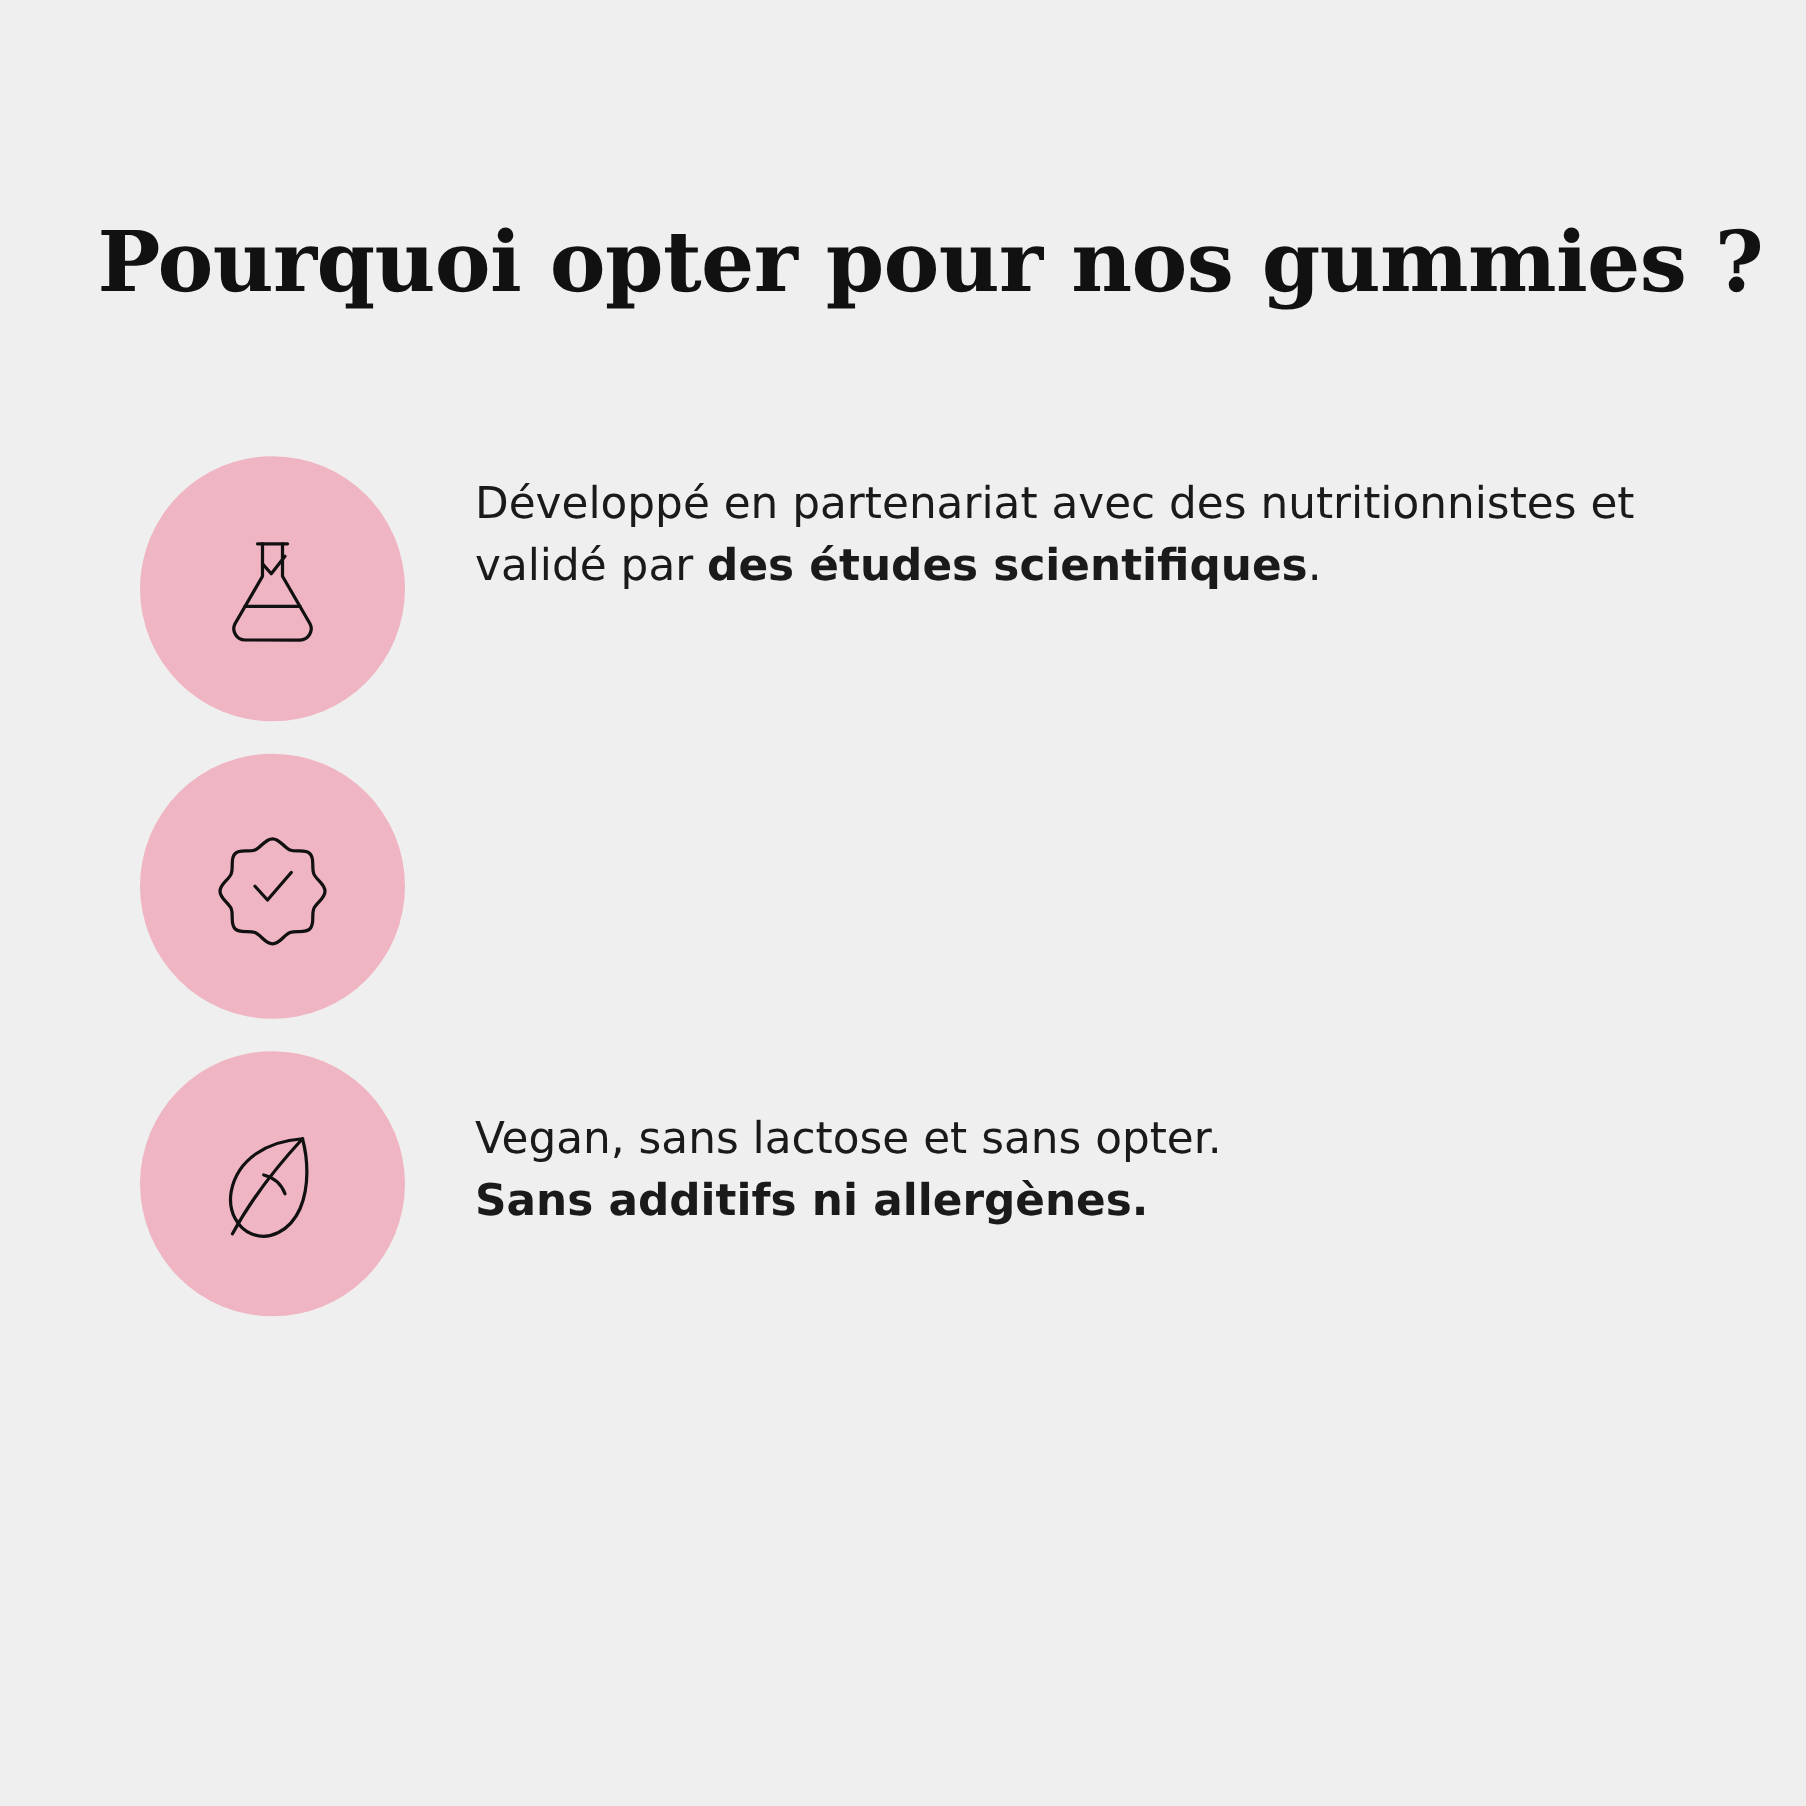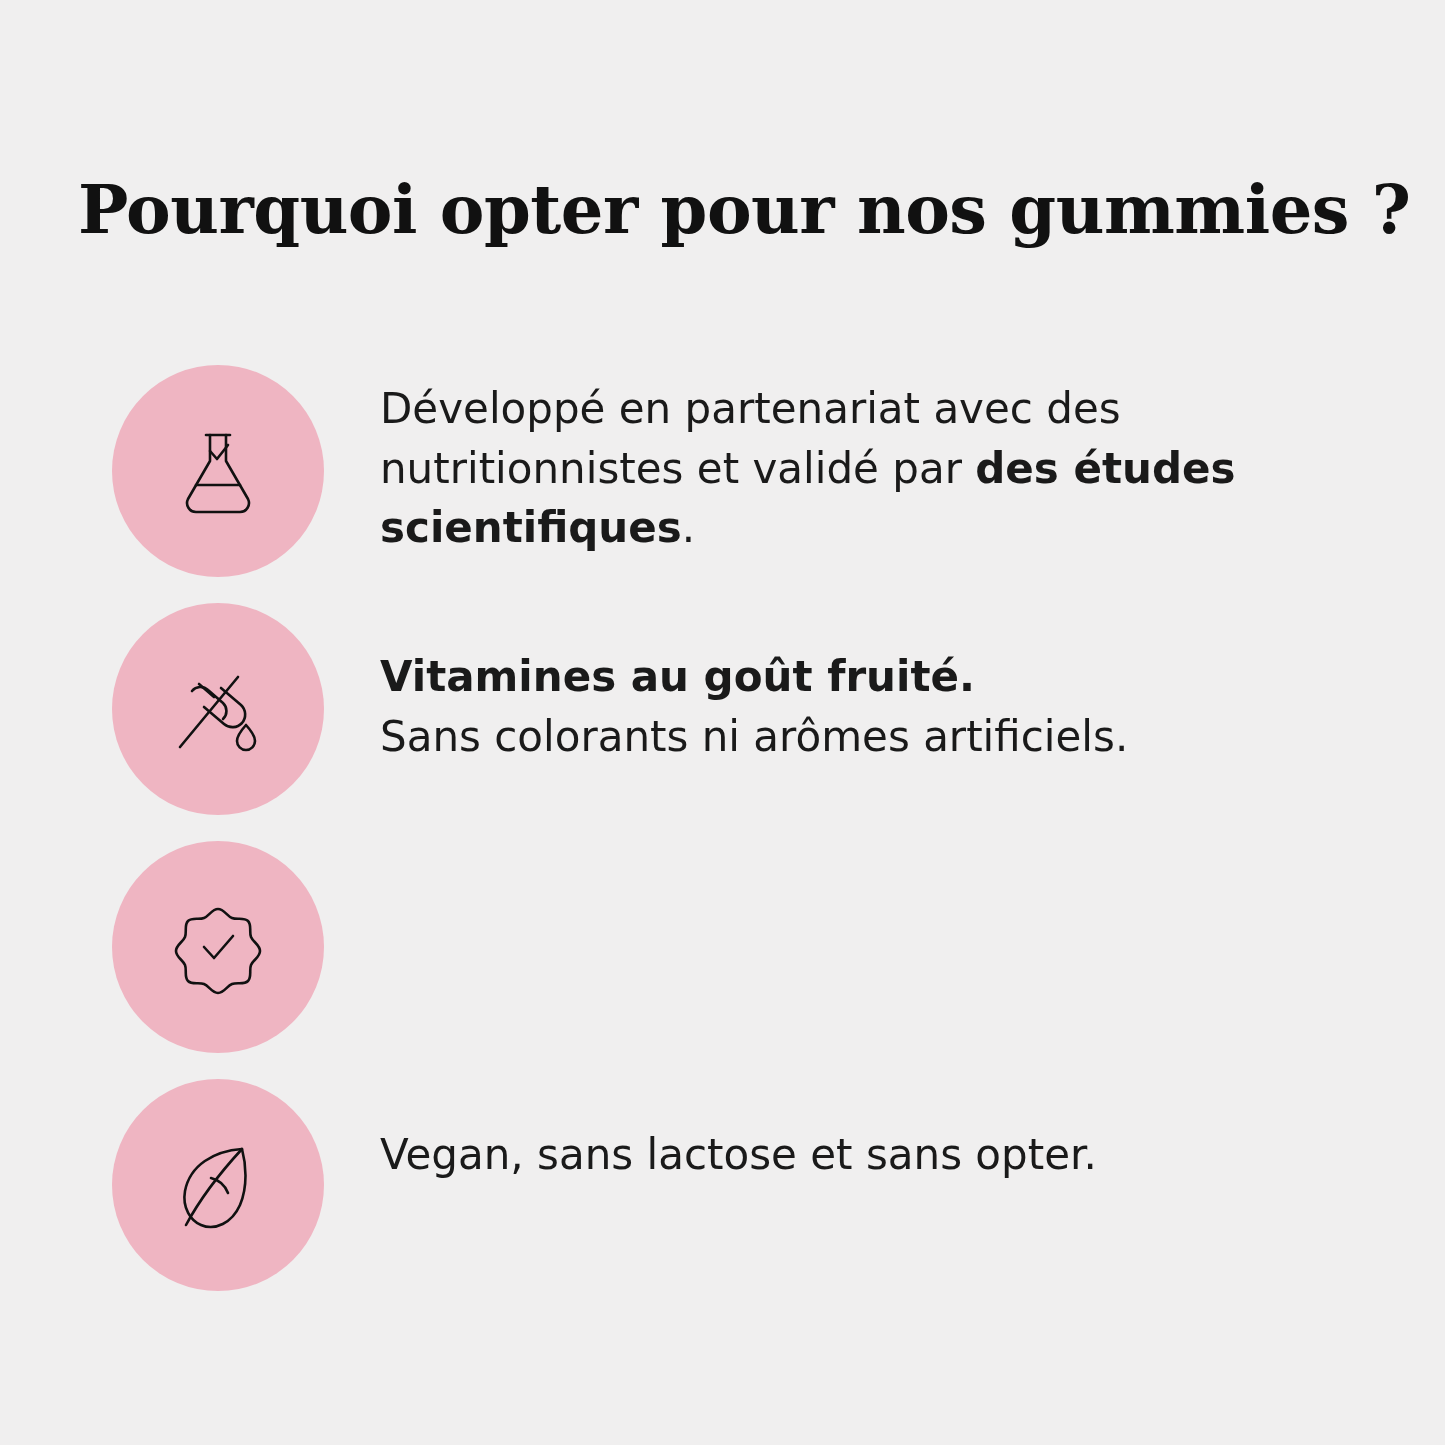--- a/index.html
+++ b/index.html
@@ -51,21 +51,21 @@
     align-items: center;
     justify-content: center;
   }
   .icon-badge svg {
     display: block;
   }
   .feature-text {
     flex: 1 1 auto;
     padding-left: 56px;
     padding-top: 16px;
-    font-size: 42px;
+    font-size: 35px;
     line-height: 1.42;
     color: #1a1a1a;
     font-weight: 400;
   }
   .feature-text b {
     font-weight: 700;
   }
   .row-1 .feature-text { padding-top: 14px; }
   .row-2 .feature-text { padding-top: 44px; }
   .row-3 .feature-text { padding-top: 46px; }
@@ -90,37 +90,20 @@
             <path d="M44 32 l7 8 l11 -14"></path>
           </svg>
         </span>
       </div>
       <div class="feature-text">
         <span>Développé en partenariat avec des</span>
         <span>nutritionnistes et validé par </span><b>des études scientifiques</b><span>.</span>
       </div>
     </div>
 
-    <div class="feature-row row-2">
-      <div class="icon-badge">
-        <span>
-          <svg width="104" height="104" viewBox="0 0 104 104" fill="none" stroke="#111111" stroke-width="2.6" stroke-linecap="round" stroke-linejoin="round">
-            <path d="M14 90 L72 20"></path>
-            <path d="M26 34 a11 11 0 0 1 16 -1 l15 13 a11 11 0 0 1 0 16"></path>
-            <path d="M33 27 L48 40"></path>
-            <path d="M38 50 l20 17 a13 13 0 0 0 18 -1 a13 13 0 0 0 -1 -18 L55 31"></path>
-            <path d="M80 68 c0 0 -9 10 -9 16 a9 9 0 0 0 18 0 c0 -6 -9 -16 -9 -16 z"></path>
-          </svg>
-        </span>
-      </div>
-      <div class="feature-text">
-        <b>Vitamines au goût fruité.</b><br>
-        <span>Sans colorants ni arômes artificiels.</span>
-      </div>
-    </div>
 
     <div class="feature-row row-3">
       <div class="icon-badge">
         <span>
           <svg width="104" height="104" viewBox="0 0 104 104" fill="none" stroke="#111111" stroke-width="2.6" stroke-linecap="round" stroke-linejoin="round">
             <path d="M52 14 c6 0 9 7 14 9 c5 2 12 -1 16 3 c4 4 1 11 3 16 c2 5 9 8 9 14 c0 6 -7 9 -9 14 c-2 5 1 12 -3 16 c-4 4 -11 1 -16 3 c-5 2 -8 9 -14 9 c-6 0 -9 -7 -14 -9 c-5 -2 -12 1 -16 -3 c-4 -4 -1 -11 -3 -16 c-2 -5 -9 -8 -9 -14 c0 -6 7 -9 9 -14 c2 -5 -1 -12 3 -16 c4 -4 11 -1 16 -3 c5 -2 8 -9 14 -9 z"></path>
             <path d="M38 52 l10 11 l19 -22"></path>
           </svg>
         </span>
       </div>
@@ -131,17 +114,18 @@
         <span>
           <svg width="104" height="104" viewBox="0 0 104 104" fill="none" stroke="#111111" stroke-width="2.6" stroke-linecap="round" stroke-linejoin="round">
             <path d="M76 16 c-28 2 -52 16 -57 42 c-3 17 6 30 16 34 c14 6 31 -2 39 -20 c8 -19 6 -41 2 -56 z"></path>
             <path d="M20 92 C34 66 52 42 76 16"></path>
             <path d="M45 45 c8 2 14 7 17 15"></path>
           </svg>
         </span>
       </div>
       <div class="feature-text">
         <span>Vegan, sans lactose et sans opter.</span><br>
+        <b>Sans additifs ni allergènes.</b>
       </div>
     </div>
 
   </div>
 </div>
 
 </body></html>

